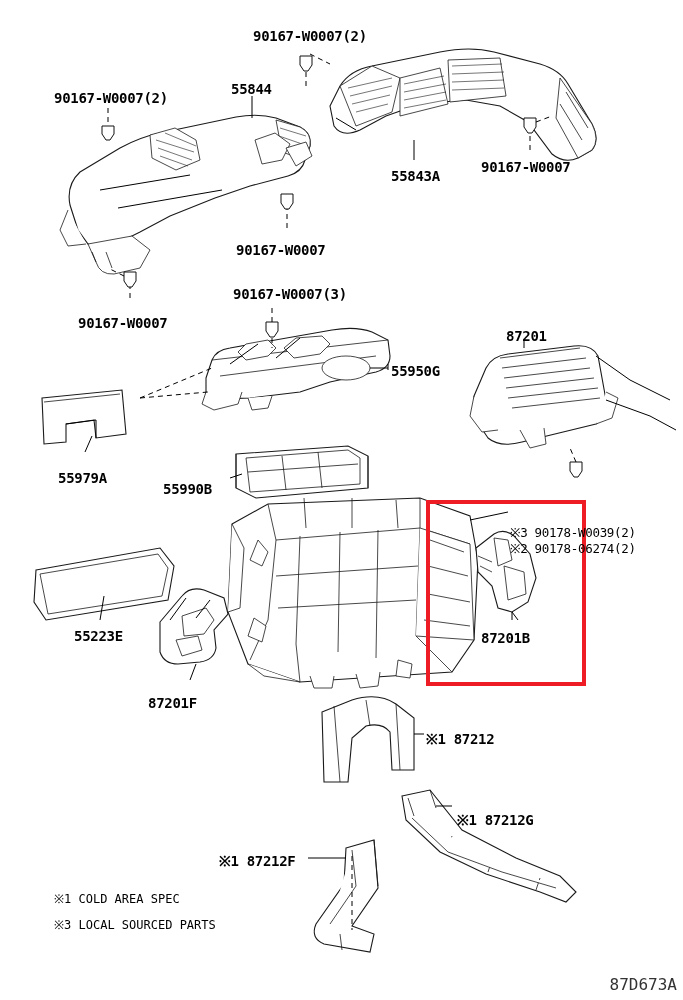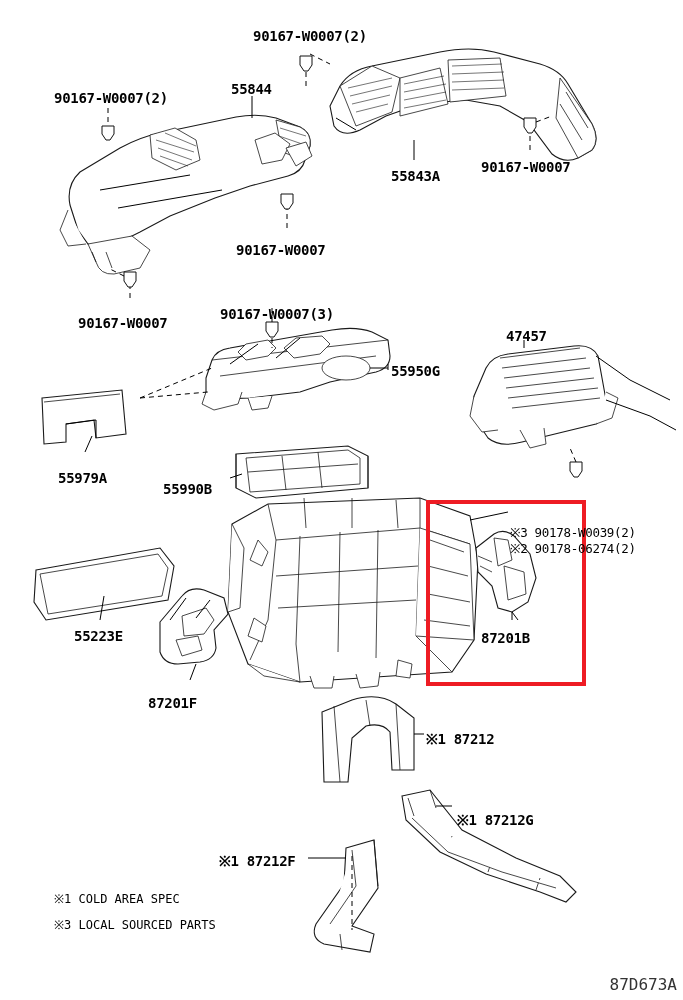--- a/index.html
+++ b/index.html
@@ -271,24 +271,24 @@
   </svg>
 
   <div class="hl-box" style="left:426px; top:500px; width:160px; height:186px;"></div>
 
   <div class="lbl" style="left:253px; top:28px;">90167-W0007(2)</div>
   <div class="lbl" style="left:231px; top:81px;">55844</div>
   <div class="lbl" style="left:54px; top:90px;">90167-W0007(2)</div>
   <div class="lbl" style="left:391px; top:168px;">55843A</div>
   <div class="lbl" style="left:481px; top:159px;">90167-W0007</div>
   <div class="lbl" style="left:236px; top:242px;">90167-W0007</div>
-  <div class="lbl" style="left:220px; top:286px;margin-top:20px;">90167-W0007(3)</div>
+  <div class="lbl" style="left:233px; top:286px;">90167-W0007(3)</div>
   <div class="lbl" style="left:78px; top:315px;">90167-W0007</div>
   <div class="lbl" style="left:391px; top:363px;">55950G</div>
-  <div class="lbl" style="left:506px; top:328px;">47457</div>
+  <div class="lbl" style="left:506px; top:328px;">87201</div>
   <div class="lbl" style="left:58px; top:458px;margin-top:12px;">55979A</div>
   <div class="lbl" style="left:163px; top:481px;">55990B</div>
   <div class="lbl small" style="left:510px; top:504px;margin-top:36px;">※2 90178-06274(2)</div>
   <div class="lbl small" style="left:510px; top:524px;">※3 90178-W0039(2)</div>
   <div class="lbl" style="left:481px; top:630px;">87201B</div>
   <div class="lbl" style="left:74px; top:628px;">55223E</div>
   <div class="lbl" style="left:148px; top:695px;">87201F</div>
   <div class="lbl" style="left:426px; top:729px;">※1 87212</div>
   <div class="lbl" style="left:457px; top:810px;">※1 87212G</div>
   <div class="lbl" style="left:219px; top:851px;">※1 87212F</div>

